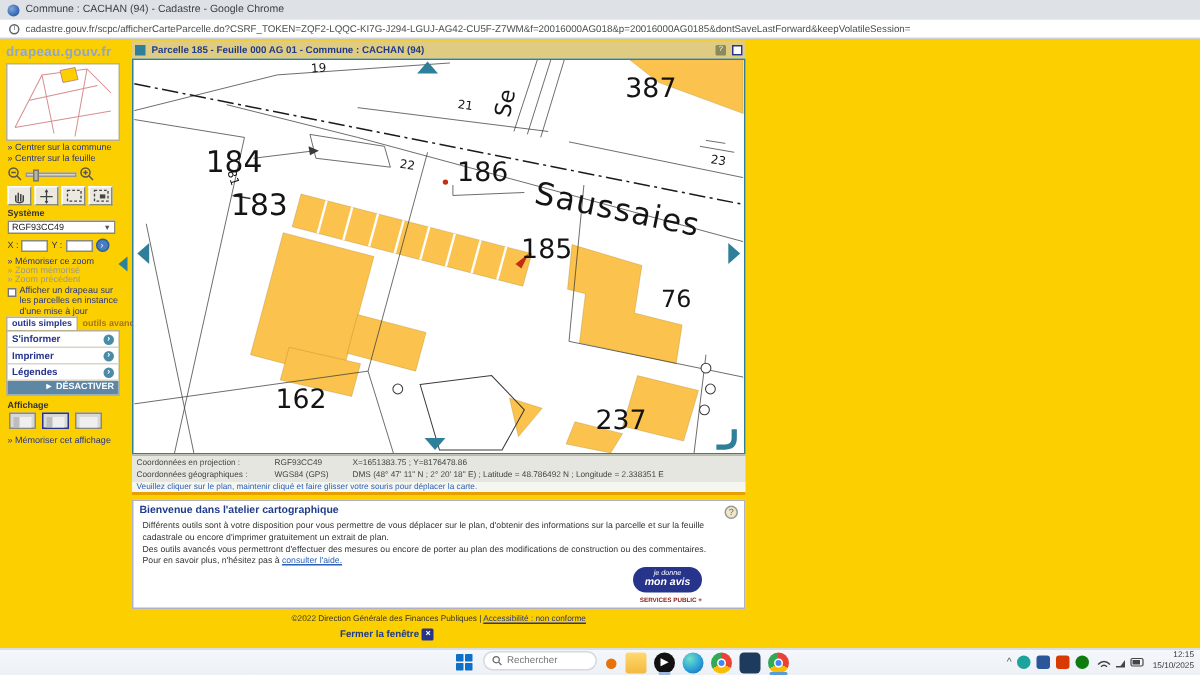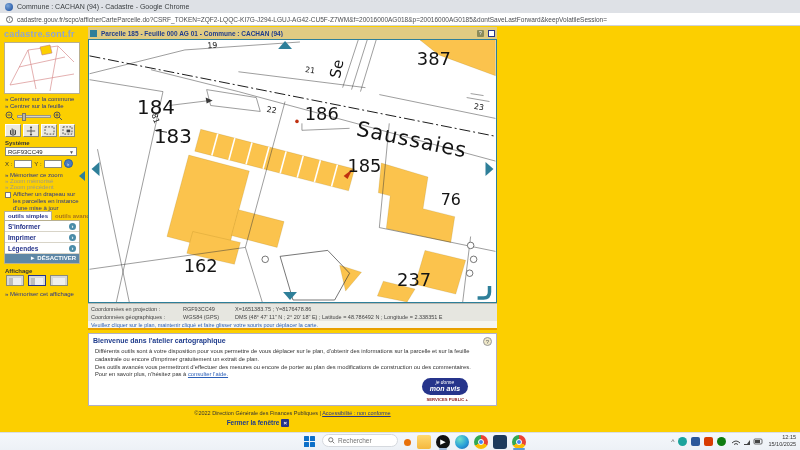--- a/index.html
+++ b/index.html
@@ -98,21 +98,21 @@
   <div class="titlebar">
     <div class="favicon"></div>
     <div class="title-text">Commune : CACHAN (94) - Cadastre - Google Chrome</div>
   </div>
 
   <div class="urlbar">
     <div class="info-ic">i</div>
     <div class="url-text">cadastre.gouv.fr/scpc/afficherCarteParcelle.do?CSRF_TOKEN=ZQF2-LQQC-KI7G-J294-LGUJ-AG42-CU5F-Z7WM&amp;f=20016000AG018&amp;p=20016000AG0185&amp;dontSaveLastForward&amp;keepVolatileSession=</div>
   </div>
 
-  <div class="sb sb-logo">cadastre.sont.fr</div>
+  <div class="sb sb-logo">drapeau.gouv.fr</div>
 
   <div class="panel minimap">
     <svg width="74" height="50" viewBox="0 0 74 50">
       <g stroke="#D98E8E" stroke-width="0.7" fill="none">
         <path d="M5 42 L23 7 L53 3 L69 19 M23 7 L31 46 M53 3 L45 48 M5 42 L69 31 M14 24 L60 14"></path>
       </g>
       <polygon points="35,4 45,2 47,10 37,12" fill="#FCCF00" stroke="#C08080" stroke-width="0.6"></polygon>
     </svg>
   </div>
 

